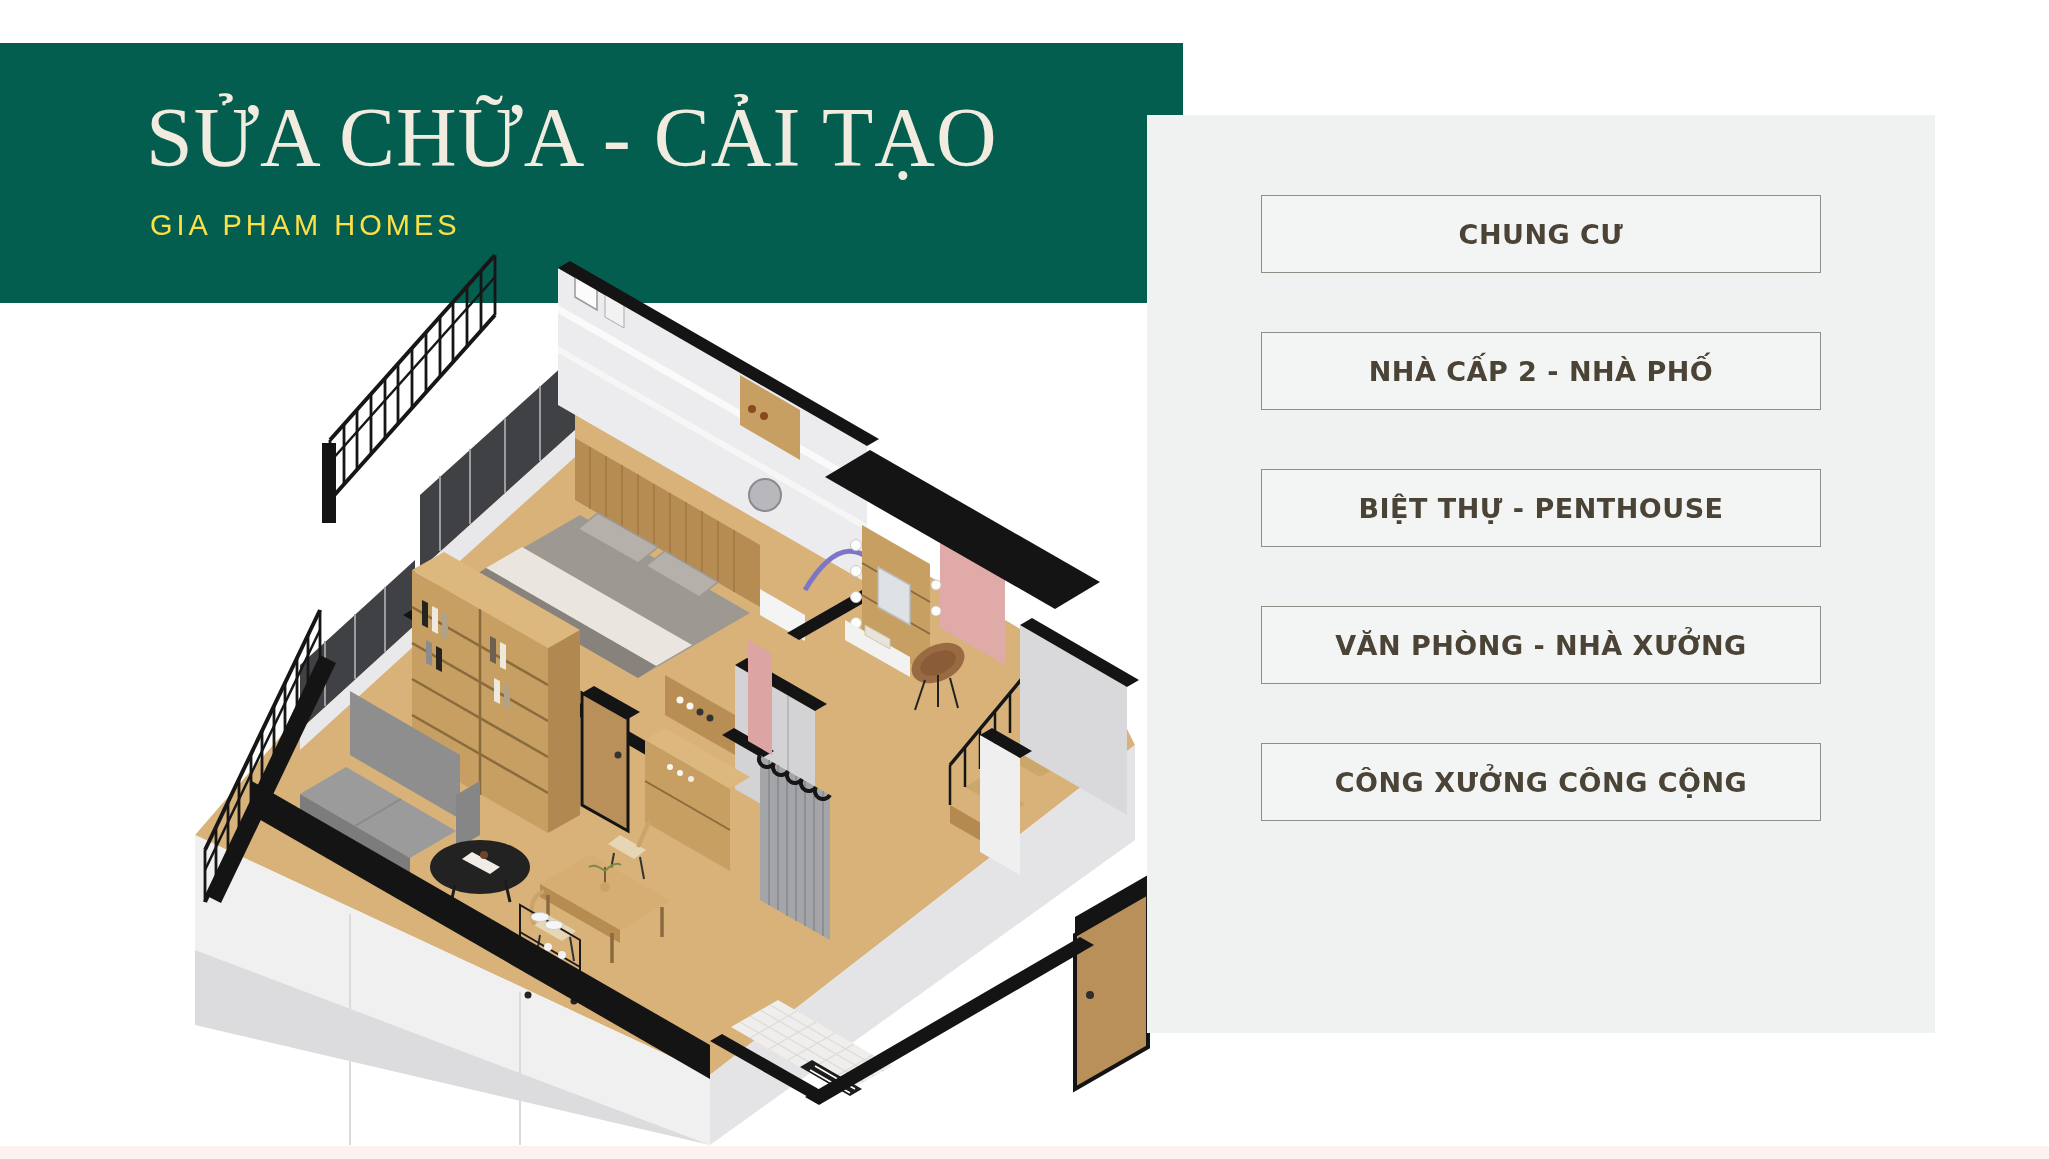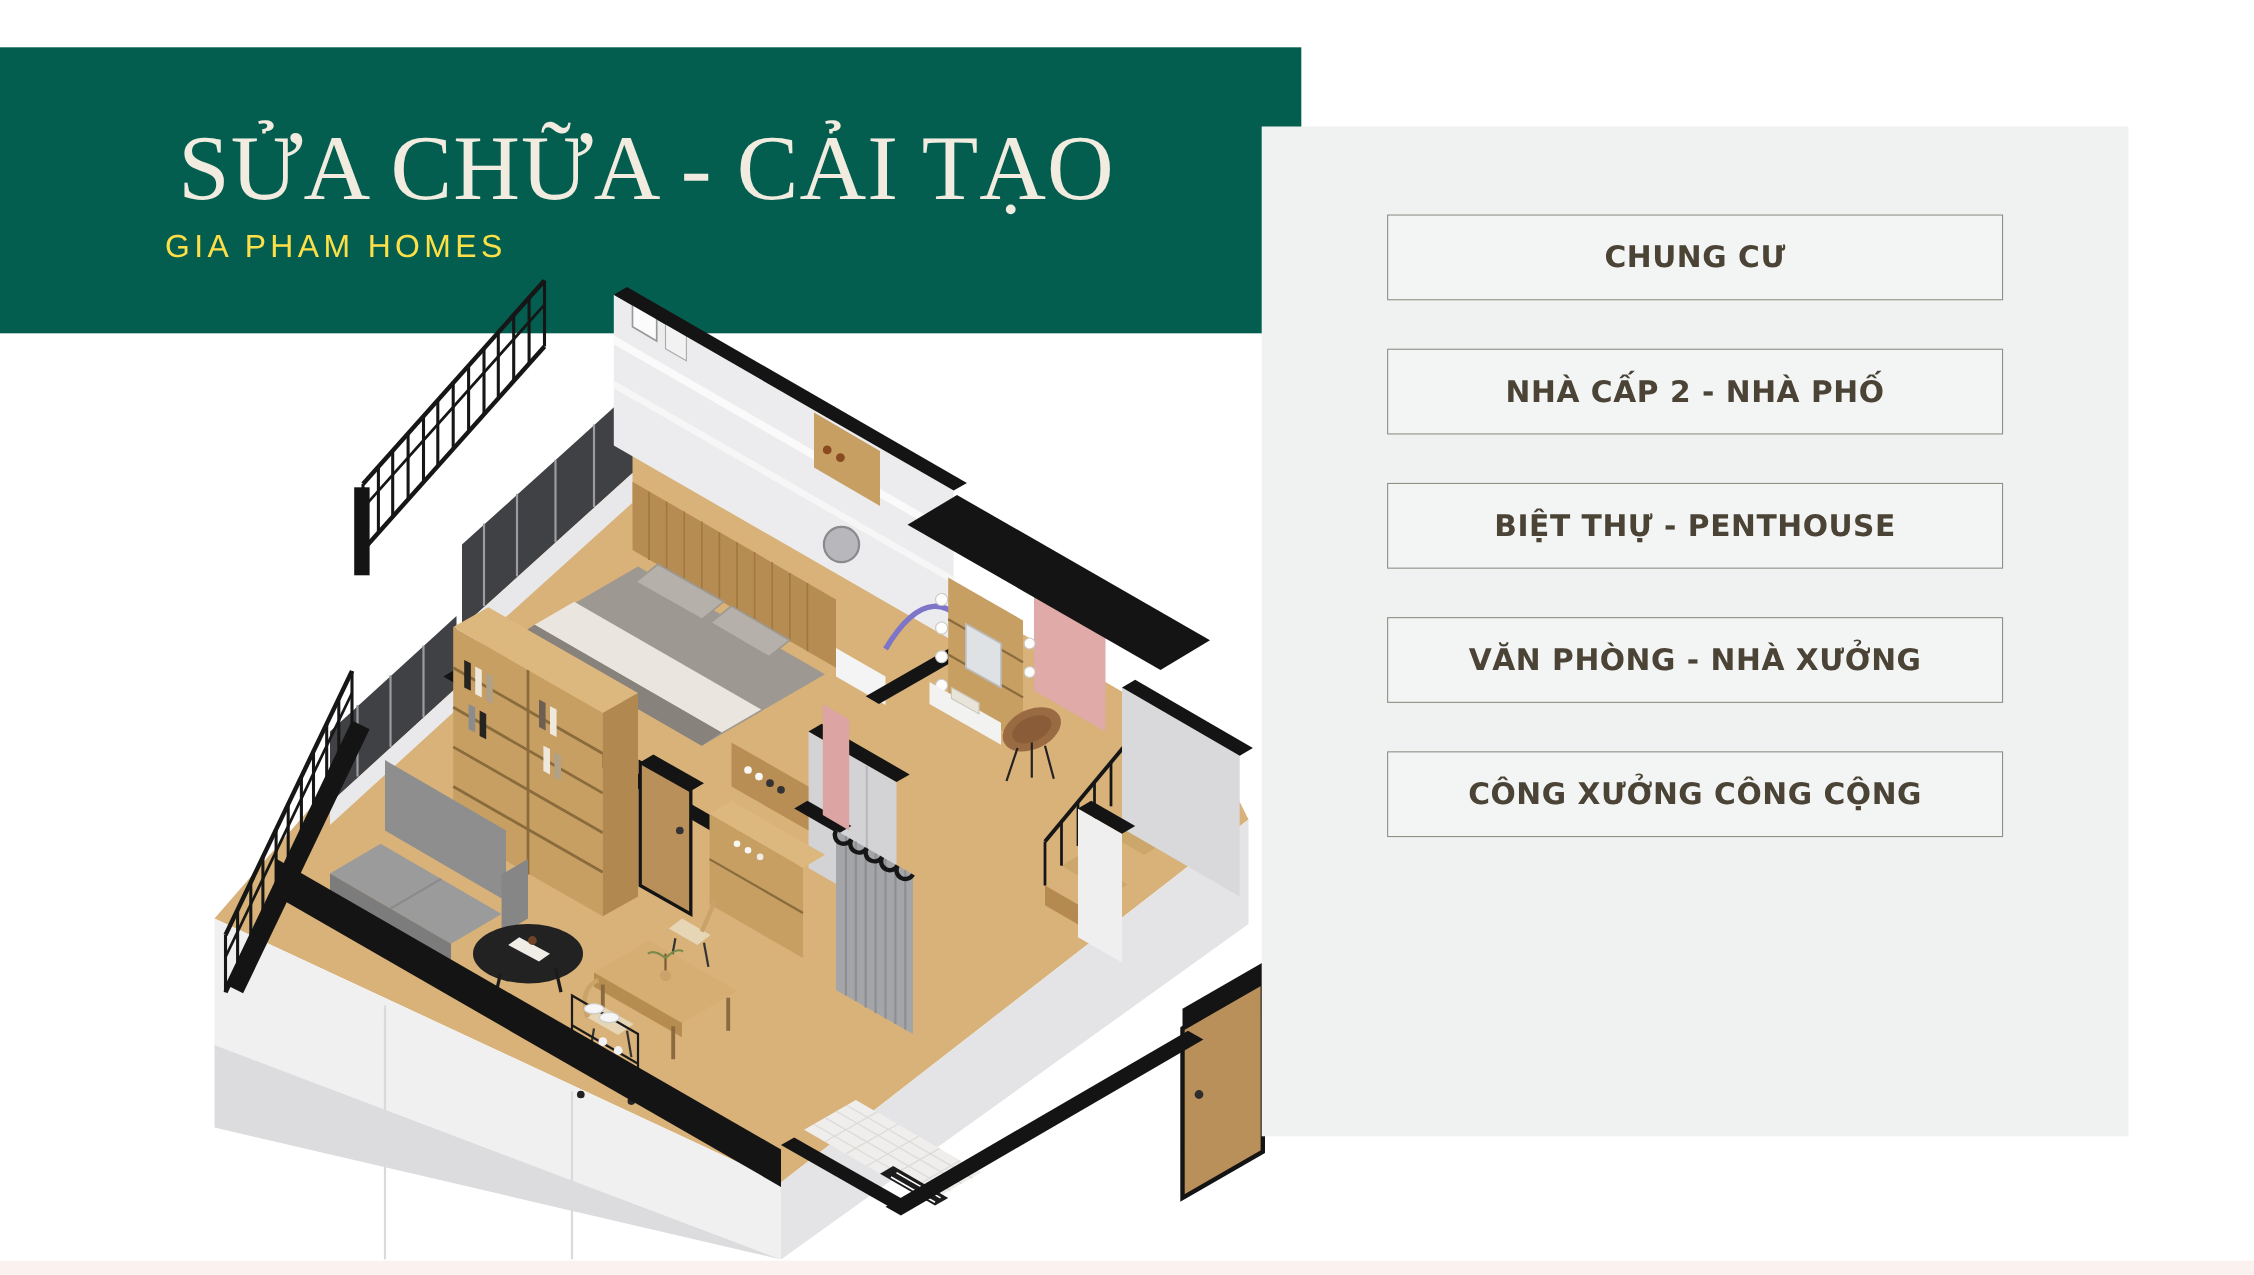--- a/index.html
+++ b/index.html
@@ -1,28 +1,28 @@
 <!DOCTYPE html>
 <html><head>
 <meta charset="utf-8">
 <style>
   html,body{margin:0;padding:0;background:#ffffff;}
   #screen{position:relative;width:2049px;height:1159px;background:#ffffff;overflow:hidden;
           font-family:"Liberation Sans",sans-serif;}
   
   .header{position:absolute;left:0;top:43px;width:1183px;height:260px;background:#045e50;}
-  .header .title{position:absolute;left:146px;top:46px;margin:16px;color:#f1ecdf;
+  .header .title{position:absolute;left:146px;top:46px;margin:0;color:#f1ecdf;
       font-family:"Liberation Serif","DejaVu Serif",serif;font-weight:400;font-size:84px;
       letter-spacing:1px;white-space:nowrap;}
   .header .subtitle{position:absolute;left:150px;top:166px;color:#fde047;font-size:29px;
       letter-spacing:4px;font-weight:400;white-space:nowrap;}
   
   .panel{position:absolute;left:1147px;top:115px;width:788px;height:918px;background:#eff2f0;
       display:flex;flex-direction:column;align-items:center;box-sizing:border-box;
-      padding-top:80px;gap:44px;}
+      padding-top:80px;gap:59px;}
   .cat-btn{width:560px;height:78px;flex:0 0 78px;background:#f2f5f3;border:1px solid #8f8f87;
       color:#4b4336;font-family:"DejaVu Sans","Liberation Sans",sans-serif;font-weight:700;
       font-size:27px;letter-spacing:0.5px;display:flex;align-items:center;justify-content:center;
       cursor:pointer;white-space:nowrap;}
   
   .footer-strip{position:absolute;left:0;bottom:0;width:100%;height:13px;background:#fbf2f0;}
   
   svg.render{position:absolute;left:150px;top:195px;}
 </style>
 </head>

